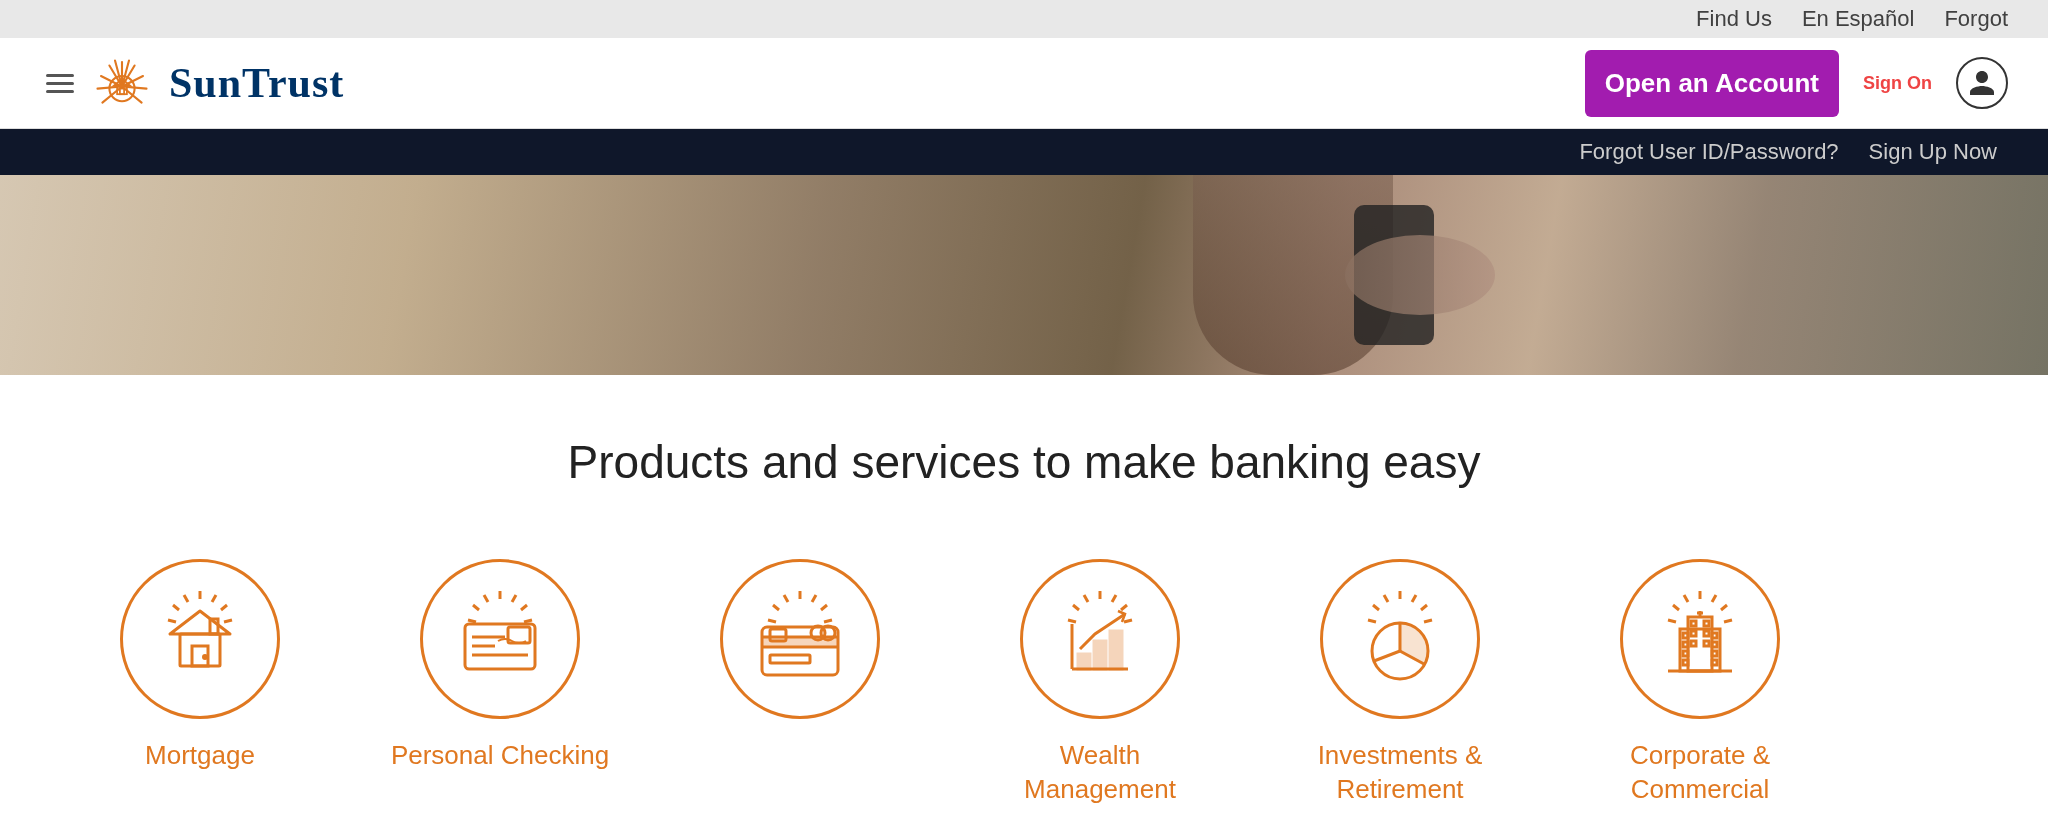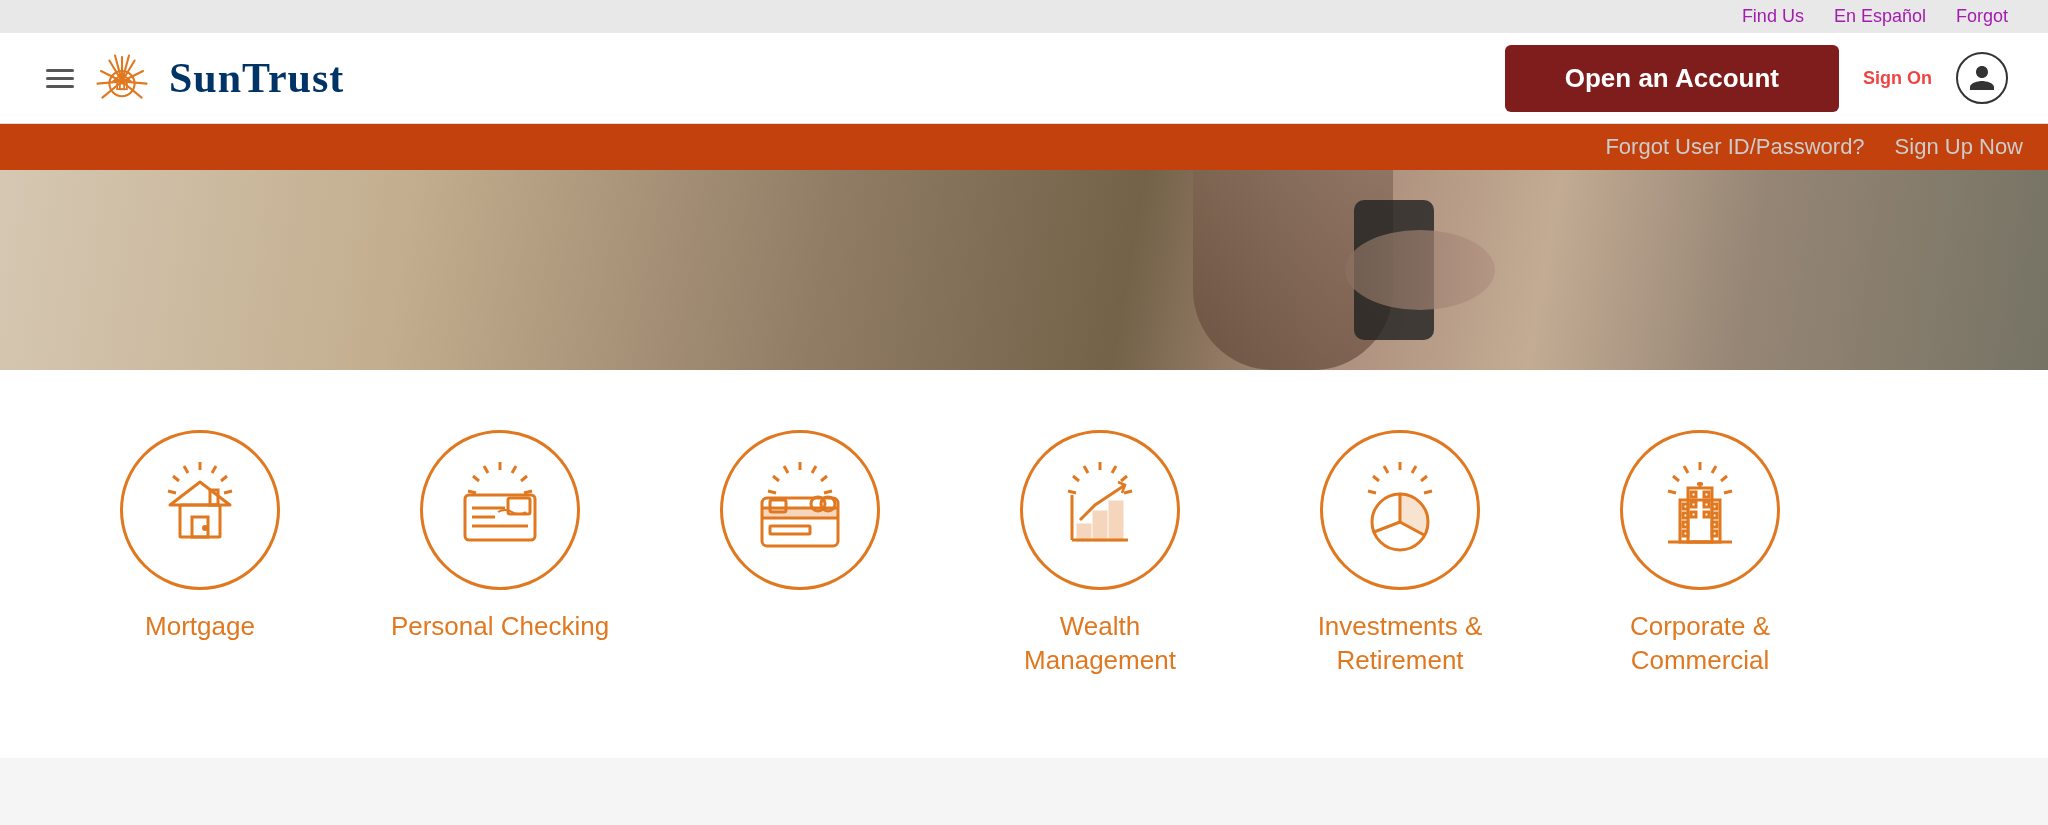--- a/index.html
+++ b/index.html
@@ -7,23 +7,23 @@
 
     
     .utility-bar {
       background: #e8e8e8;
       display: flex;
       justify-content: flex-end;
       padding: 6px 40px;
       gap: 30px;
     }
     .utility-bar a {
-      color: #a21caf;
+      color: #404040;
       text-decoration: none;
-      font-size: 18px;
+      font-size: 22px;
       cursor: pointer;
     }
 
     
     .main-header {
       background: #fff;
       display: flex;
       align-items: center;
       padding: 10px 40px;
       border-bottom: 1px solid #ddd;
@@ -68,25 +68,25 @@
       color: #003366;
       font-family: 'Georgia', serif;
       letter-spacing: 1px;
     }
     .header-right {
       display: flex;
       align-items: center;
       gap: 24px;
     }
     .open-account-btn {
-      background: #7f1d1d;
+      background: #a21caf;
       color: #fff;
       border: none;
       border-radius: 6px;
-      padding: 18px 60px;
+      padding: 18px 20px;
       font-size: 26px;
       font-weight: bold;
       cursor: pointer;
       white-space: nowrap;
     }
     .sign-on-btn {
       background: none;
       border: none;
       color: #ef4444;
       font-size: 18px;
@@ -105,26 +105,26 @@
       background: #fff;
     }
     .user-icon-circle svg {
       width: 30px;
       height: 30px;
       fill: #333;
     }
 
     
     .signon-dropdown {
-      background: #c2410c;
+      background: #0f172a;
       color: #fff;
       display: flex;
       align-items: center;
       justify-content: flex-end;
-      padding: 10px 25px;
+      padding: 10px 51px;
       gap: 30px;
       font-size: 22px;
     }
     .signon-dropdown a {
       color: #ccc;
       text-decoration: none;
       cursor: pointer;
     }
 
     
@@ -272,20 +272,21 @@
       border-radius:0 0 40% 40%;opacity:0.6;"></div>
     <div style="position:absolute;right:30%;top:30px;width:80px;height:140px;
       background:#222;border-radius:10px;opacity:0.8;"></div>
     <div style="position:absolute;right:27%;top:60px;width:150px;height:80px;
       background:linear-gradient(90deg,#8a7060,#b09080);
       border-radius:50%;opacity:0.7;"></div>
   </div>
 </div>
 
 <section class="products-section">
+  <h2 class="products-title">Products and services to make banking easy</h2>
 
   <div class="products-grid">
 
     <div class="product-item">
       <div class="product-icon-circle">
         <svg viewBox="0 0 100 100" fill="none" stroke="#e07820" stroke-width="3" xmlns="http://www.w3.org/2000/svg">
 
           <line x1="50" y1="10" x2="50" y2="2"></line>
           <line x1="62" y1="13" x2="66" y2="6"></line>
           <line x1="71" y1="21" x2="77" y2="16"></line>

